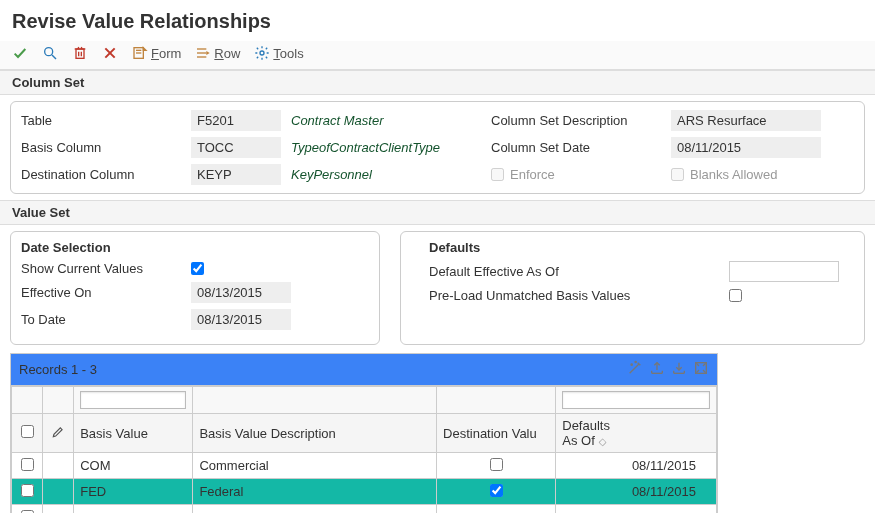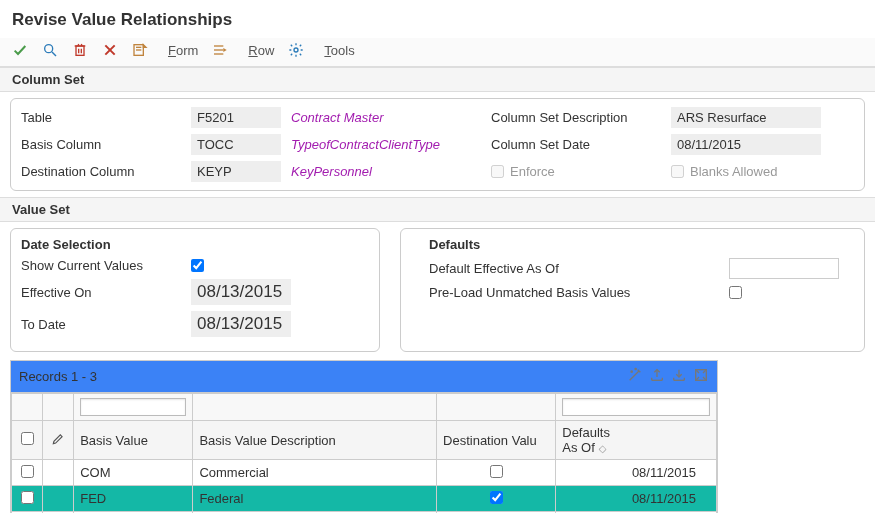--- a/index.html
+++ b/index.html
@@ -1,38 +1,38 @@
 <!DOCTYPE html>
 <html><head>
 <meta charset="utf-8">
 <style>
 * { box-sizing: border-box; margin: 0; padding: 0; }
 body { font-family: Arial, sans-serif; font-size: 13px; color: #333; background: #fff; width: 875px; }
-.page-title { font-size: 17px; font-weight: bold; padding: 10px 12px 8px; }
+.page-title { font-size: 20px; font-weight: bold; padding: 10px 12px 8px; }
 .toolbar { display: flex; align-items: center; gap: 14px; padding: 4px 12px 8px; border-bottom: 1px solid #ddd; background: #fafafa; }
-.toolbar .tb-item { display: flex; align-items: center; gap: 20px; cursor: pointer; color: #555; }
+.toolbar .tb-item { display: flex; align-items: center; gap: 3px; cursor: pointer; color: #555; }
 .toolbar .tb-item svg { width: 16px; height: 16px; }
 .toolbar .tb-item .u { text-decoration: underline; }
 .section-header { font-weight: bold; background: #f5f5f5; padding: 4px 12px; border-top: 1px solid #ddd; border-bottom: 1px solid #ddd; }
 .column-set-box { margin: 6px 10px; border: 1px solid #ccc; border-radius: 6px; padding: 8px 10px; }
 .cs-row { display: flex; align-items: center; margin-bottom: 6px; }
 .cs-row:last-child { margin-bottom: 0; }
 .cs-label { width: 170px; }
 .cs-input { width: 90px; background: #eee; border: none; padding: 3px 6px; color: #333; font-size: 13px; }
-.cs-desc { width: 200px; font-style: italic; color: #a21caf; margin-left: 10px; }
+.cs-desc { width: 200px; font-style: italic; color: #14532d; margin-left: 10px; }
 .cs-right-label { width: 180px; }
 .cs-right-input { width: 150px; background: #eee; border: none; padding: 3px 6px; color: #333; font-size: 13px; }
 .cs-cb-label { display: flex; align-items: center; gap: 6px; color: #999; }
 .cs-cb-label input { width: 14px; height: 14px; }
 .value-set-wrap { display: flex; gap: 20px; margin: 6px 10px; }
 .panel { border: 1px solid #ccc; border-radius: 6px; padding: 8px 10px; }
 .panel-title { font-weight: bold; margin-bottom: 6px; }
 .ds-row { display: flex; align-items: center; margin-bottom: 6px; }
 .ds-label { width: 170px; }
-.ds-input { width: 100px; background: #eee; border: none; padding: 3px 6px; color: #333; font-size: 17px; }
+.ds-input { width: 100px; background: #eee; border: none; padding: 3px 6px; color: #333; font-size: 13px; }
 .def-label { width: 300px; }
 .def-cb { width: 14px; height: 14px; }
 .def-input { width: 110px; background: #fff; border: 1px solid #ccc; padding: 2px 4px; }
 .grid-wrap { margin: 8px 10px 0; border: 1px solid #ccc; width: 708px; }
 .grid-top { display: flex; justify-content: space-between; align-items: center; background: #3b82f6; border-bottom: 1px solid #ccc; padding: 6px 8px; }
 .grid-icons { display: flex; gap: 6px; }
 .grid-icons svg { width: 16px; height: 16px; color: #555; }
 .grid { display: table; border-collapse: collapse; width: 100%; table-layout: fixed; }
 .g-row { display: table-row; }
 .g-cell { display: table-cell; border: 1px solid #ccc; padding: 4px 6px; vertical-align: middle; background: #fff; height: 26px; font-size: 13px; }

